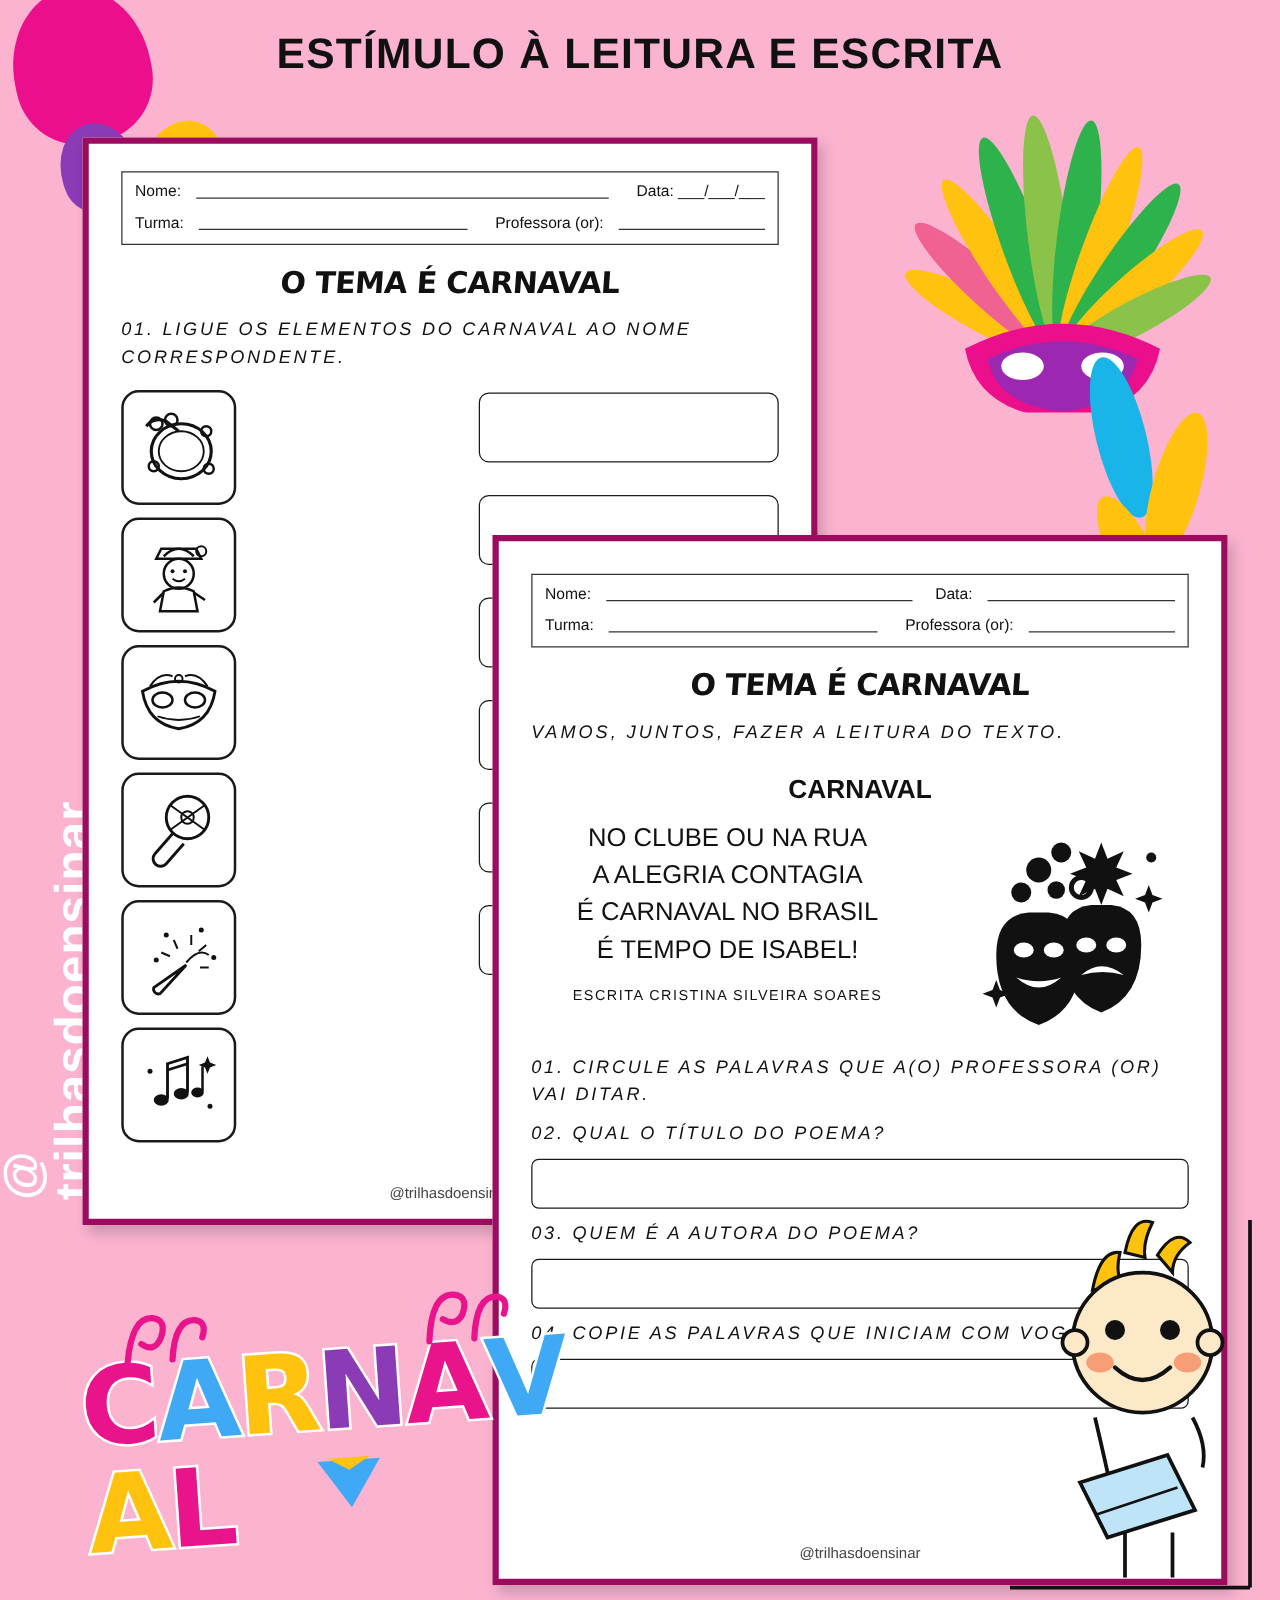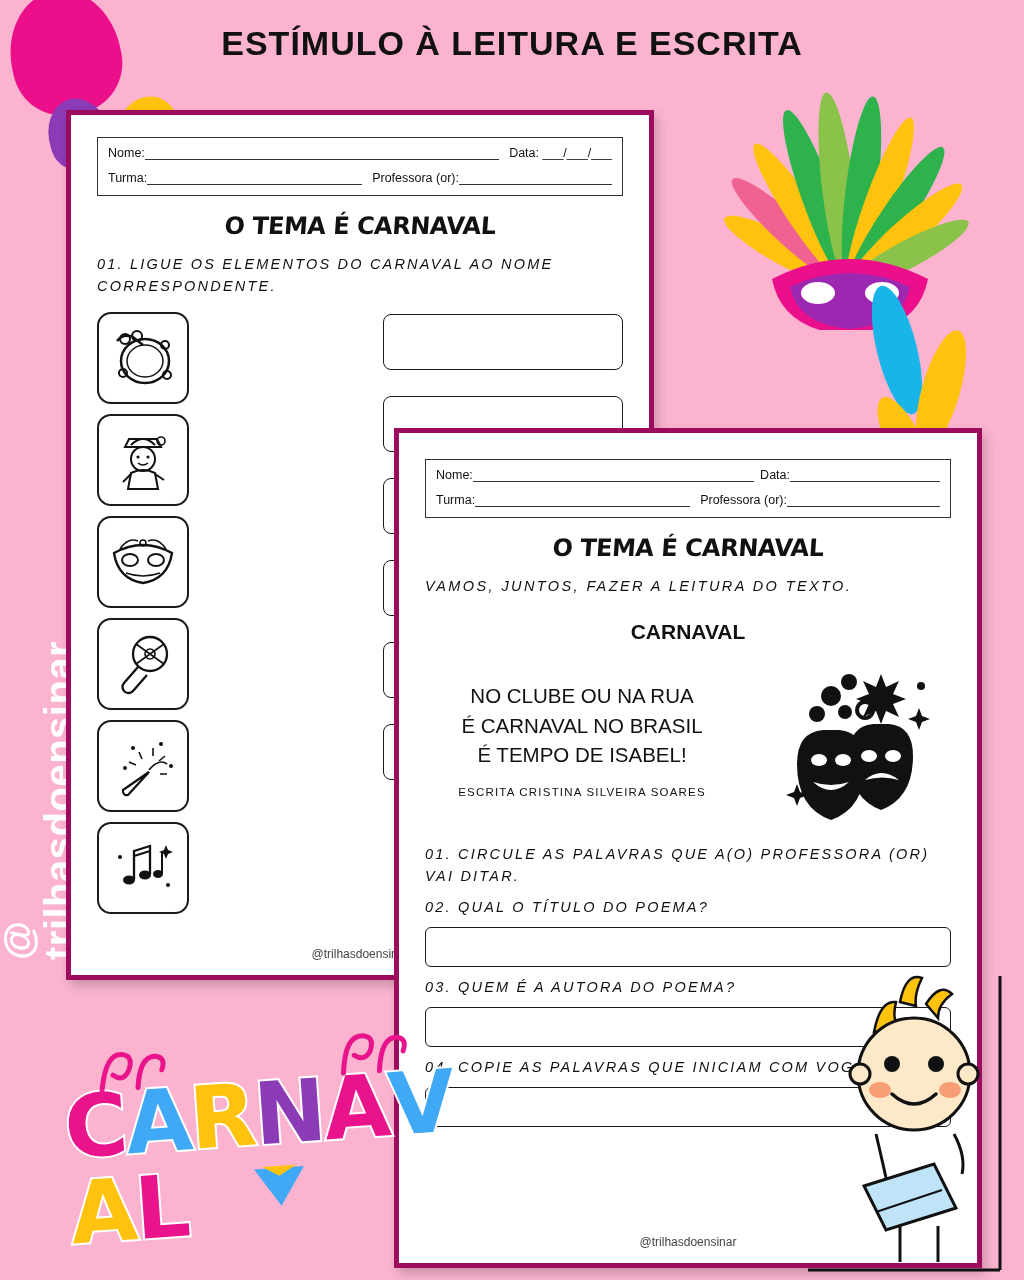--- a/index.html
+++ b/index.html
@@ -58,21 +58,21 @@
   .sheet{
     position:absolute;background:#fff;border:5px solid #9c0b5e;
     box-shadow:4px 6px 10px rgba(0,0,0,.18);
   }
   .sheet1{left:66px;top:110px;width:578px;height:860px;}
   .sheet2{left:394px;top:428px;width:578px;height:830px;}
 
   .inner{padding:22px 26px 0 26px;position:relative;height:100%;box-sizing:border-box;}
 
   .idbox{border:1px solid #333;padding:8px 10px 10px 10px;font-size:12.5px;color:#111;}
-  .idline{display:flex;align-items:center;gap:0;white-space:nowrap;}
+  .idline{display:flex;align-items:flex-start;gap:12px;white-space:nowrap;}
   .idline + .idline{margin-top:11px;}
   .rule{border-bottom:1px solid #333;flex:1;height:12px;}
   .rule.small{flex:0 0 150px;}
   .rule.mid{flex:0 0 215px;}
 
   .sheet-title{
     text-align:center;font-size:24px;font-weight:bold;color:#111;margin:16px 0 14px 0;
     letter-spacing:-0.5px;font-family:"DejaVu Sans", sans-serif;
     transform:skewX(-4deg);
   }
@@ -98,21 +98,21 @@
 
   .credit{
     position:absolute;bottom:14px;left:0;width:100%;text-align:center;
     font-size:12px;color:#444;
   }
 
   
   .poem-title{
     text-align:center;font-size:21px;font-weight:bold;color:#111;margin:22px 0 12px 0;
   }
-  .poem-row{display:flex;align-items:center;gap:22px;}
+  .poem-row{display:flex;gap:22px;}
   .poem{
     flex:1;text-align:center;font-size:20.5px;line-height:1.45;color:#111;
   }
   .poem .author{font-size:11.5px;letter-spacing:1.2px;margin-top:14px;}
   .masks{width:190px;height:170px;flex:0 0 190px;}
 
   .answerbox{
     height:38px;border:1.5px solid #1a1a1a;border-radius:6px;margin:6px 0 4px 0;
   }
 
@@ -336,20 +336,21 @@
       <span>O TEMA É CARNAVAL</span>
     </div>
 
     <div class="q" style="letter-spacing:2.4px;margin-top:4px;">VAMOS, JUNTOS, FAZER A LEITURA DO TEXTO.</div>
 
     <div class="poem-title">CARNAVAL</div>
 
     <div class="poem-row">
       <div class="poem">
         <div>NO CLUBE OU NA RUA</div>
+        <div>A ALEGRIA CONTAGIA</div>
         <div>É CARNAVAL NO BRASIL</div>
         <div>É TEMPO DE ISABEL!</div>
         <div class="author">ESCRITA  CRISTINA SILVEIRA SOARES</div>
       </div>
 
       <div class="masks">
         <svg width="190" height="170" viewBox="0 0 190 170">
           <g fill="#111">
             <path d="M120,18 l5,13 l13,-6 l-6,13 l13,5 l-13,5 l6,13 l-13,-6 l-5,13 l-5,-13 l-13,6 l6,-13 l-13,-5 l13,-5 l-6,-13 l13,6 z"></path>
             <circle cx="160" cy="30" r="4"></circle>

